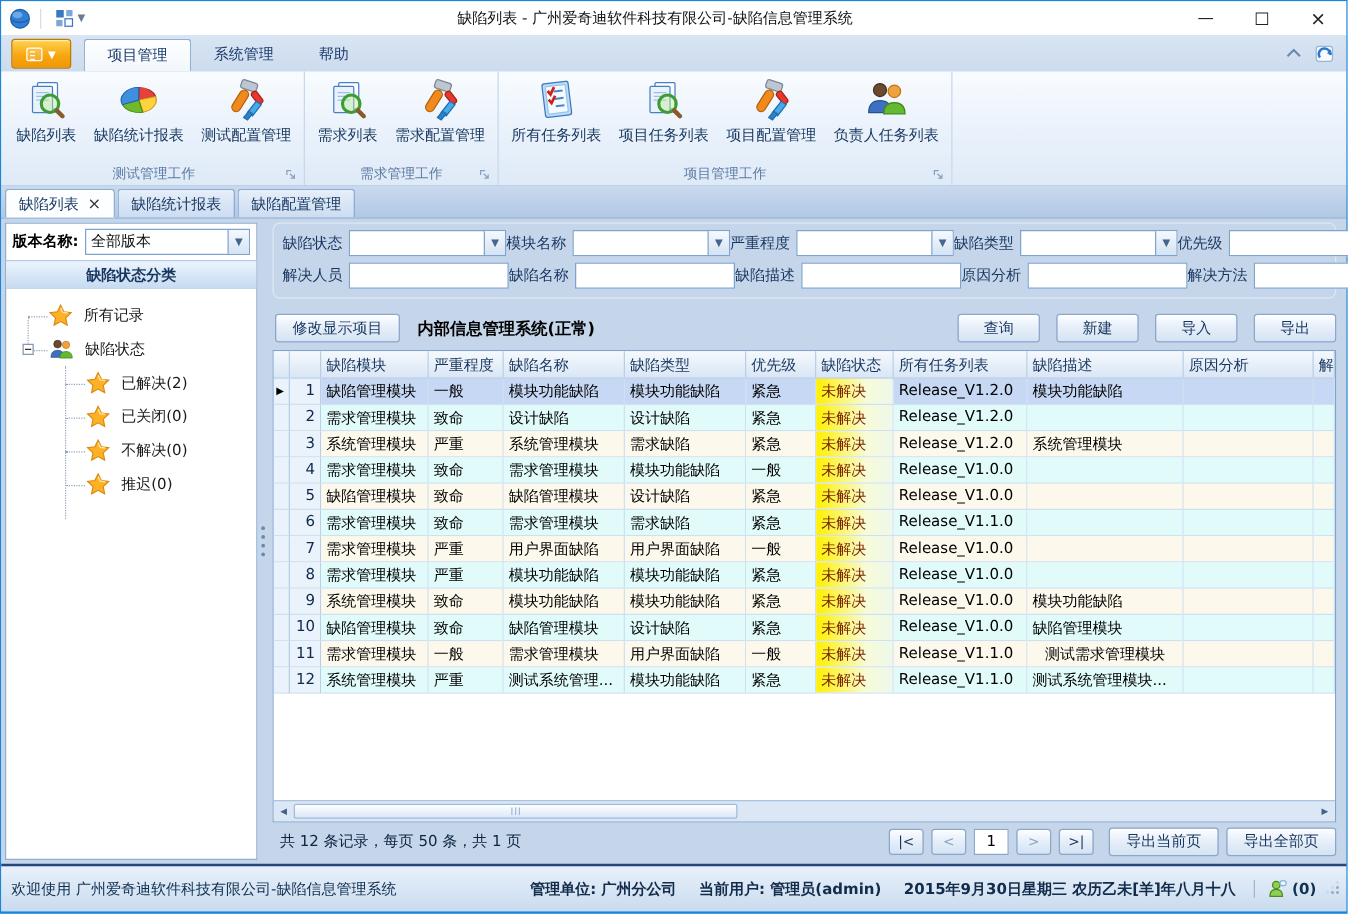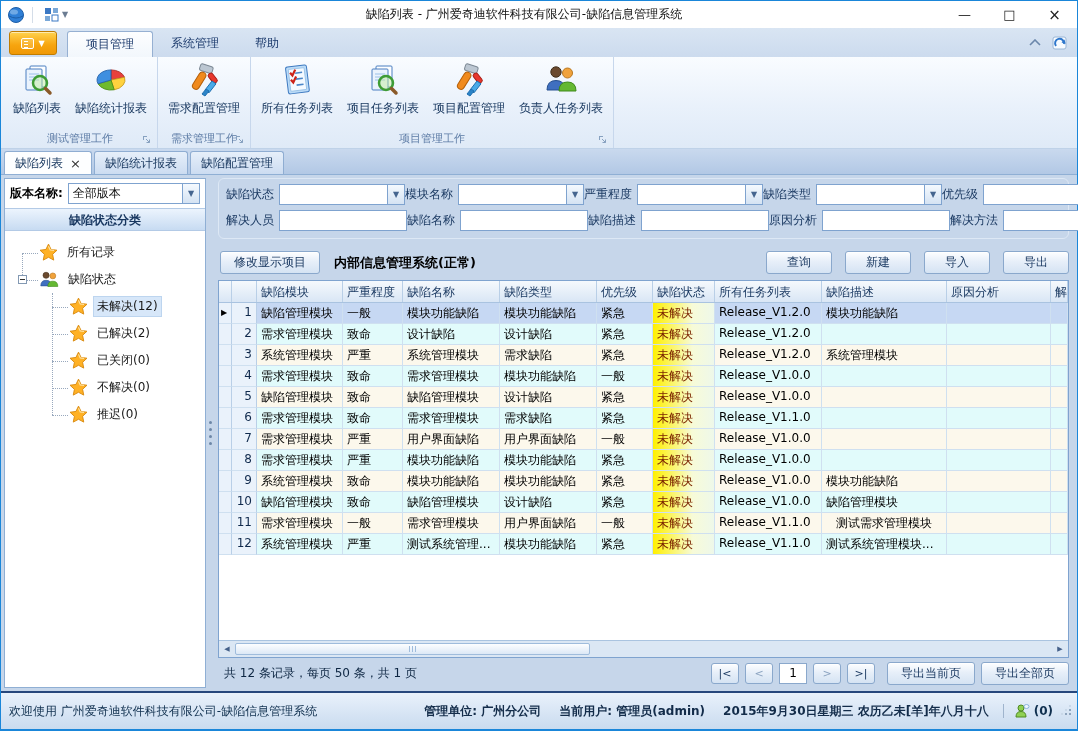--- a/index.html
+++ b/index.html
@@ -213,31 +213,57 @@
                 <g transform="translate(17,17) scale(1,0.72)">
                   <path d="M0 0 L0 -14 A14 14 0 0 1 13.5 -3.8 Z" fill="#e8413c" stroke="#a8261f"></path>
                   <path d="M0 0 L13.5 -3.8 A14 14 0 0 1 3.2 13.6 Z" fill="#ffd23e" stroke="#c79b1e"></path>
                   <path d="M0 0 L3.2 13.6 A14 14 0 0 1 -13 5.2 Z" fill="#6fba2c" stroke="#4a8a14"></path>
                   <path d="M0 0 L-13 5.2 A14 14 0 0 1 0 -14 Z" fill="#3f8fe0" stroke="#2561a8"></path>
                 </g>
               </svg>
             </span>
             <span class="rlbl">缺陷统计报表</span>
           </div>
+          <div class="rbtn">
+            <span class="ricon">
+              <svg width="34" height="34" viewBox="0 0 34 34">
+                <rect x="13" y="2" width="13" height="7" rx="2" fill="#bcc7d2" stroke="#7c8894" transform="rotate(18 19 5)"></rect>
+                <rect x="9" y="8" width="7" height="19" rx="3.5" fill="#f08a1d" stroke="#b55f08" transform="rotate(32 12 17)"></rect>
+                <rect x="23" y="10" width="5" height="11" rx="2" fill="#e8372d" stroke="#a81f17" transform="rotate(-38 25 15)"></rect>
+                <path d="M18 27 l7 -9 4 2.8 -7 9 z" fill="#49aae8" stroke="#1f6fb0"></path>
+                <path d="M15 31 l4 -5 3 2 -4 5 z" fill="#2b84c8" stroke="#1f6fb0"></path>
+              </svg>
+            </span>
+            <span class="rlbl">测试配置管理</span>
+          </div>
         </div>
         <div class="rcaption">
           <span>测试管理工作</span>
           <span class="launcher"><svg width="9" height="9" viewBox="0 0 9 9">
               <path d="M1 1.5 H5 M1.5 1 V5" stroke="#87a1c0" fill="none"></path>
               <path d="M4 4 L7.5 7.5 M7.5 4.5 V7.5 H4.5" stroke="#87a1c0" fill="none"></path>
             </svg></span>
         </div>
       </div>
       <div class="rgroup">
         <div class="rbuttons">
+          <div class="rbtn">
+            <span class="ricon">
+              <svg width="34" height="34" viewBox="0 0 34 34">
+                <rect x="10" y="3" width="16" height="21" rx="1" fill="#fdfeff" stroke="#4a7fc1"></rect>
+                <rect x="6" y="6" width="16" height="21" rx="1" fill="#eaf3fd" stroke="#4a7fc1"></rect>
+                <line x1="9" y1="11" x2="19" y2="11" stroke="#9bc0e8"></line>
+                <line x1="9" y1="14" x2="19" y2="14" stroke="#9bc0e8"></line>
+                <line x1="9" y1="17" x2="19" y2="17" stroke="#9bc0e8"></line>
+                <circle cx="20" cy="20" r="7" fill="rgba(190,235,150,.45)" stroke="#3e9c35" stroke-width="2.5"></circle>
+                <line x1="25.5" y1="25.5" x2="30" y2="30" stroke="#8a5a2a" stroke-width="3.5" stroke-linecap="round"></line>
+              </svg>
+            </span>
+            <span class="rlbl">需求列表</span>
+          </div>
           <div class="rbtn">
             <span class="ricon">
               <svg width="34" height="34" viewBox="0 0 34 34">
                 <rect x="13" y="2" width="13" height="7" rx="2" fill="#bcc7d2" stroke="#7c8894" transform="rotate(18 19 5)"></rect>
                 <rect x="9" y="8" width="7" height="19" rx="3.5" fill="#f08a1d" stroke="#b55f08" transform="rotate(32 12 17)"></rect>
                 <rect x="23" y="10" width="5" height="11" rx="2" fill="#e8372d" stroke="#a81f17" transform="rotate(-38 25 15)"></rect>
                 <path d="M18 27 l7 -9 4 2.8 -7 9 z" fill="#49aae8" stroke="#1f6fb0"></path>
                 <path d="M15 31 l4 -5 3 2 -4 5 z" fill="#2b84c8" stroke="#1f6fb0"></path>
               </svg>
             </span>
@@ -356,28 +382,20 @@
           <div class="titem lvl1">
             <span class="hstub"></span>
             <span class="exp"></span>
             <span class="ticon"><svg width="20" height="20" viewBox="0 0 34 34">
                 <circle cx="12" cy="9" r="5.2" fill="#6b4a2f" stroke="#42301c"></circle>
                 <path d="M3 27 q0 -9.5 9 -9.5 q9 0 9 9.5 z" fill="#3f6fc0" stroke="#27508f"></path>
                 <circle cx="23.5" cy="10" r="5" fill="#f0a23c" stroke="#b97820"></circle>
                 <path d="M15 28 q0 -9 8.5 -9 q8.5 0 8.5 9 z" fill="#64b832" stroke="#3f8a1a"></path>
               </svg></span>
             <span class="lbl">缺陷状态</span>
-          </div>
-          <div class="titem lvl2 selected">
-            <span class="hstub"></span>
-            <span class="ticon"><svg width="19" height="19" viewBox="0 0 20 20">
-                <path d="M10 1.2 l2.7 5.6 6.2 .8 -4.6 4.3 1.2 6.1 -5.5 -3 -5.5 3 1.2 -6.1 -4.6 -4.3 6.2 -.8 z" fill="#ffb125" stroke="#d98a0f"></path>
-                <path d="M10 3.5 l1.8 3.8 4.1 .5" fill="none" stroke="#ffe2a0" stroke-width="1.2"></path>
-              </svg></span>
-            <span class="lbl">未解决(12)</span>
           </div>
           <div class="titem lvl2">
             <span class="hstub"></span>
             <span class="ticon"><svg width="19" height="19" viewBox="0 0 20 20">
                 <path d="M10 1.2 l2.7 5.6 6.2 .8 -4.6 4.3 1.2 6.1 -5.5 -3 -5.5 3 1.2 -6.1 -4.6 -4.3 6.2 -.8 z" fill="#ffb125" stroke="#d98a0f"></path>
                 <path d="M10 3.5 l1.8 3.8 4.1 .5" fill="none" stroke="#ffe2a0" stroke-width="1.2"></path>
               </svg></span>
             <span class="lbl">已解决(2)</span>
           </div>
           <div class="titem lvl2">

